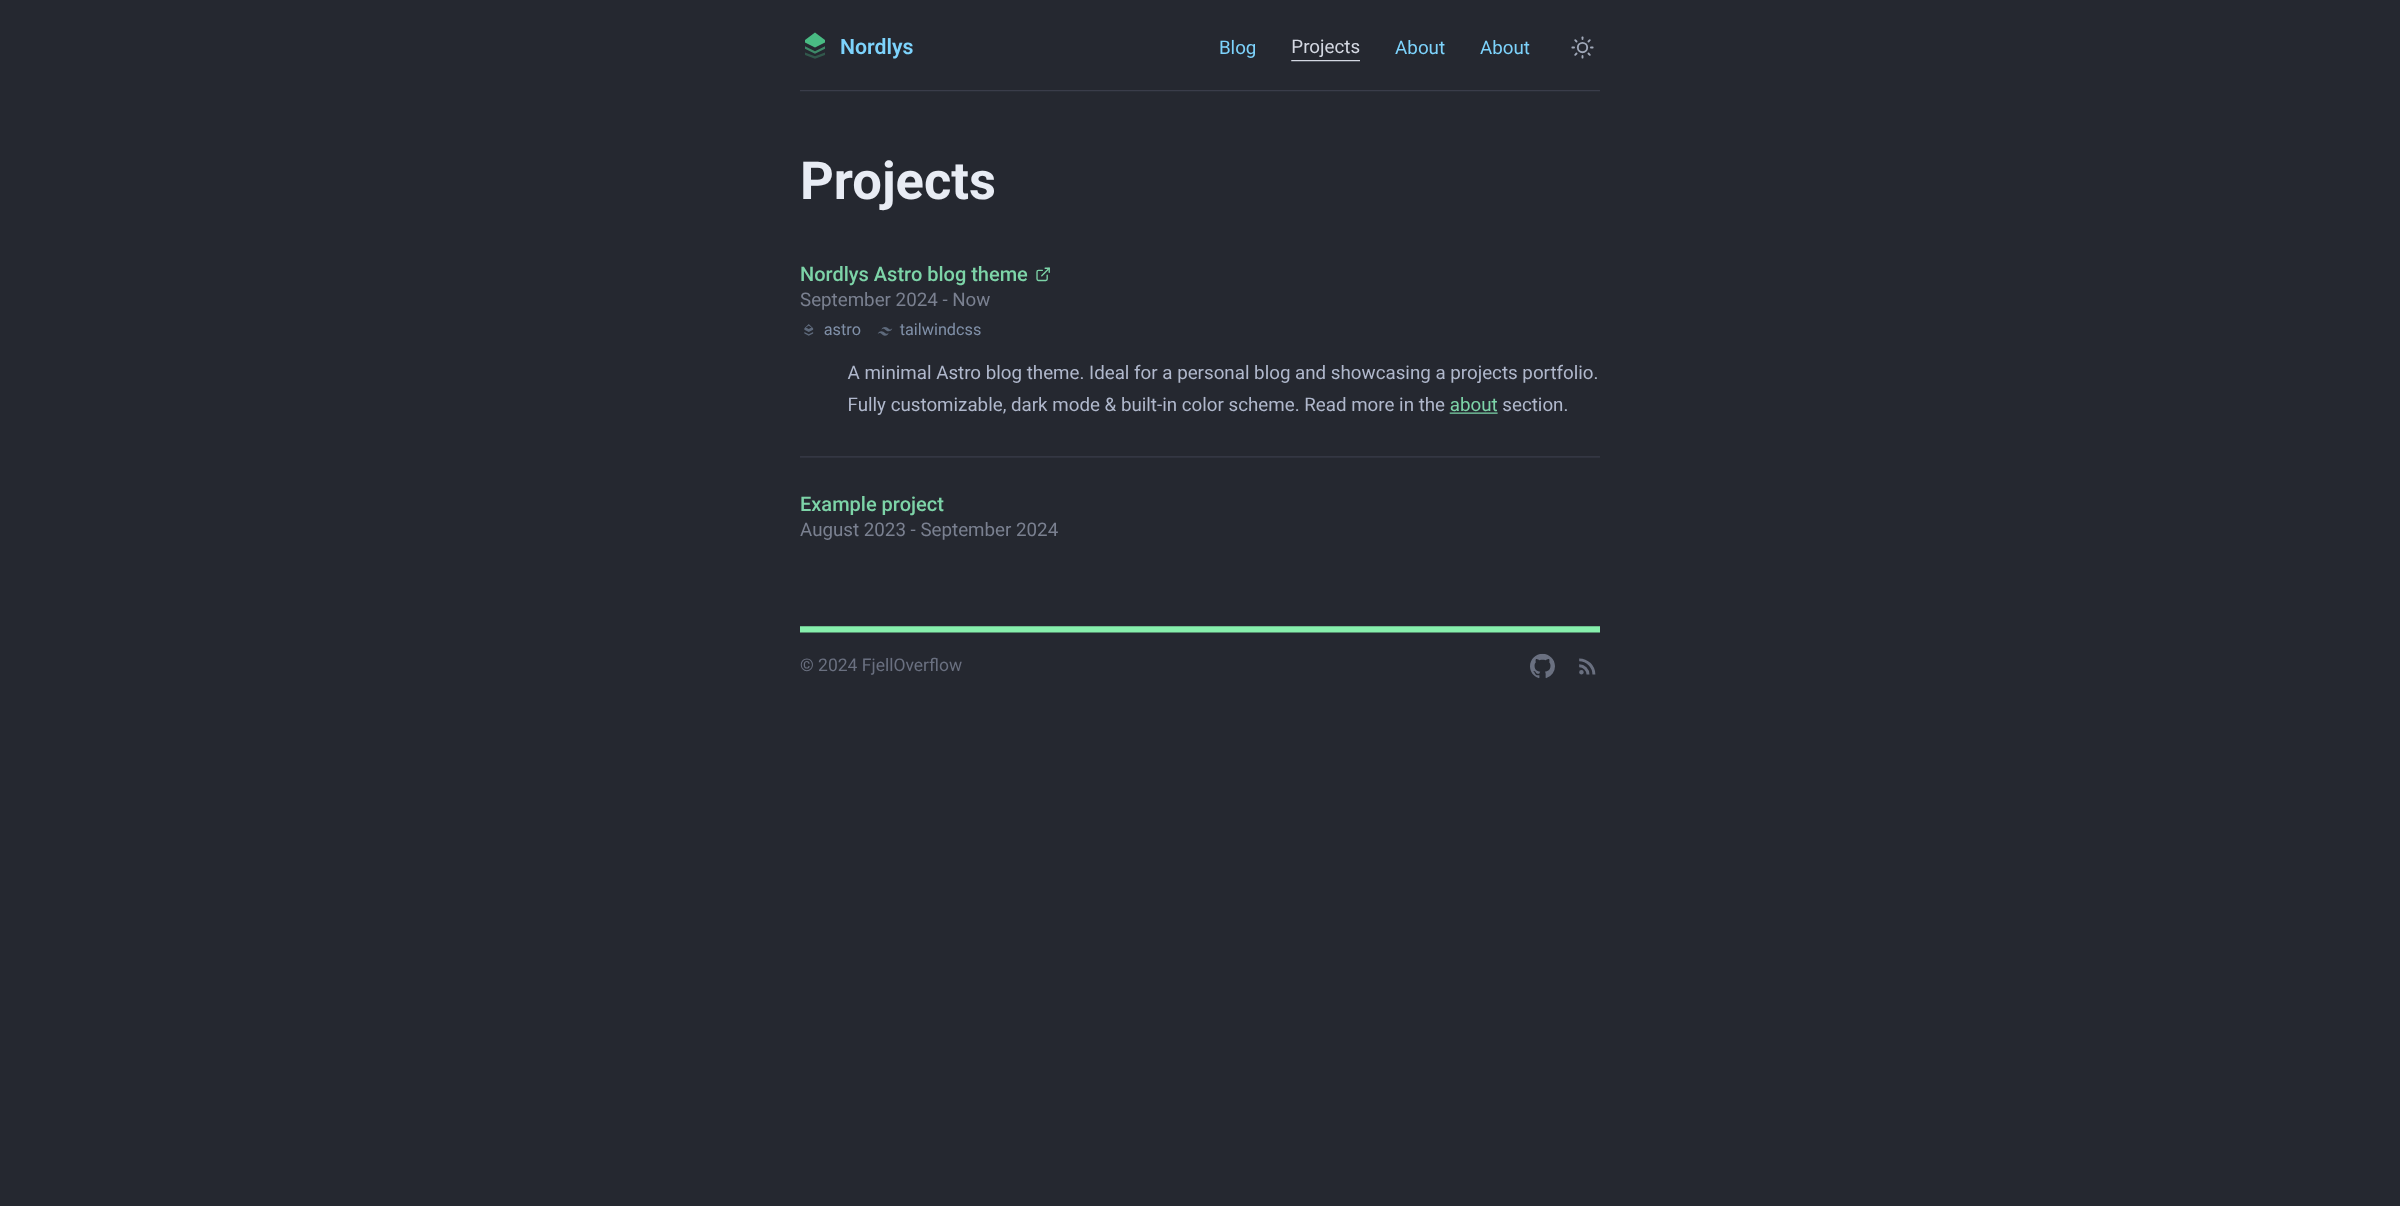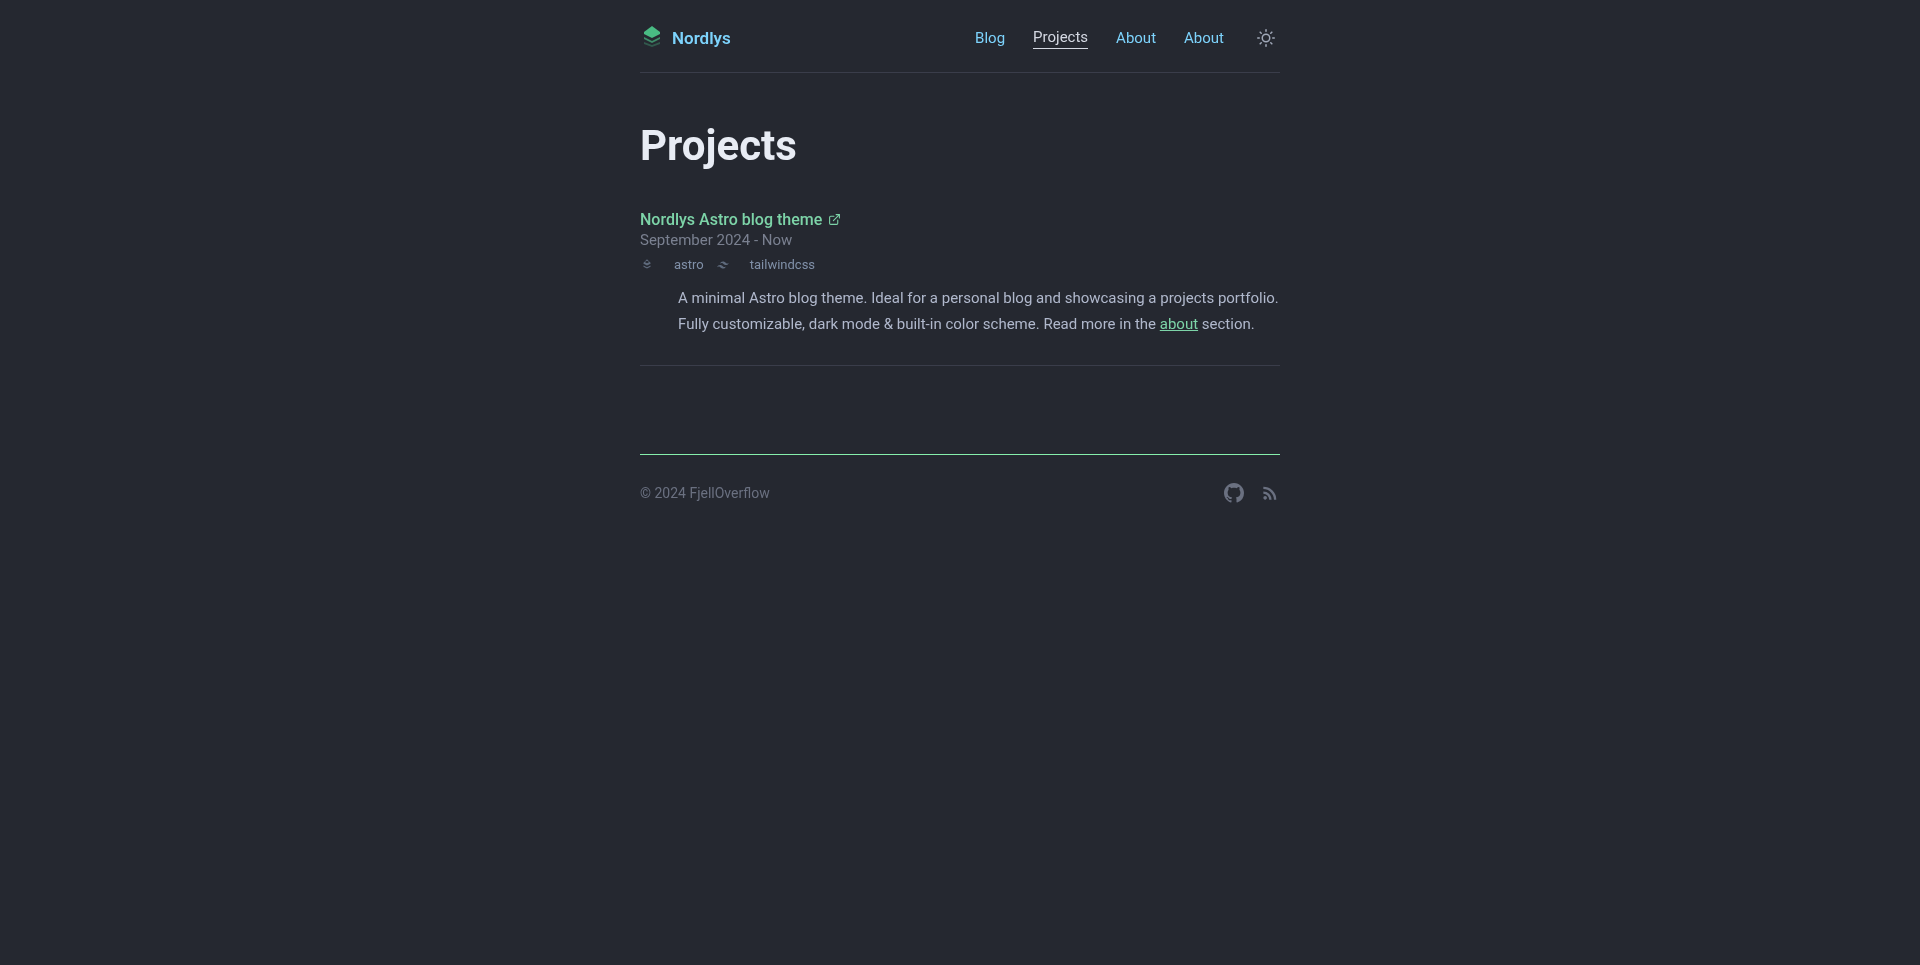--- a/index.html
+++ b/index.html
@@ -140,21 +140,21 @@
     .project-tags {
       display: flex;
       align-items: center;
       gap: 12px;
       margin-bottom: 14px;
     }
 
     .tag-item {
       display: flex;
       align-items: center;
-      gap: 20px;
+      gap: 5px;
       font-size: 13px;
       color: #8090a8;
     }
 
     .tag-icon {
       width: 14px;
       height: 14px;
       opacity: 0.8;
     }
 
@@ -184,22 +184,22 @@
     }
 
     hr.project-divider {
       border: none;
       border-top: 1px solid #3a3d4a;
       margin: 28px 0;
     }
 
     
     footer {
-      border-top: 1px solid #86efac;
-      padding: 28px 0;
+      border-top: 5px solid #86efac;
+      padding: 17px 0;
     }
 
     .footer-inner {
       display: flex;
       align-items: center;
       justify-content: space-between;
     }
 
     .footer-copyright {
       font-size: 14px;
@@ -297,20 +297,26 @@
         A minimal Astro blog theme. Ideal for a personal blog and showcasing a projects portfolio.
         Fully customizable, dark mode &amp; built-in color scheme. Read more in the
         <a href="#">about</a>
         section.
       </p>
     </div>
 
     <hr class="project-divider">
 
     <div class="project-item">
+      <div class="project-header">
+        <a href="#" class="project-title">
+          <span>Example project</span>
+        </a>
+        <span class="project-date">August 2023 - September 2024</span>
+      </div>
     </div>
   </main>
 </div>
 
 <div class="page-wrapper">
   <footer>
     <div class="footer-inner">
       <span class="footer-copyright">© 2024 FjellOverflow</span>
       <div class="footer-icons">
         <a href="#" class="footer-icon-link">

